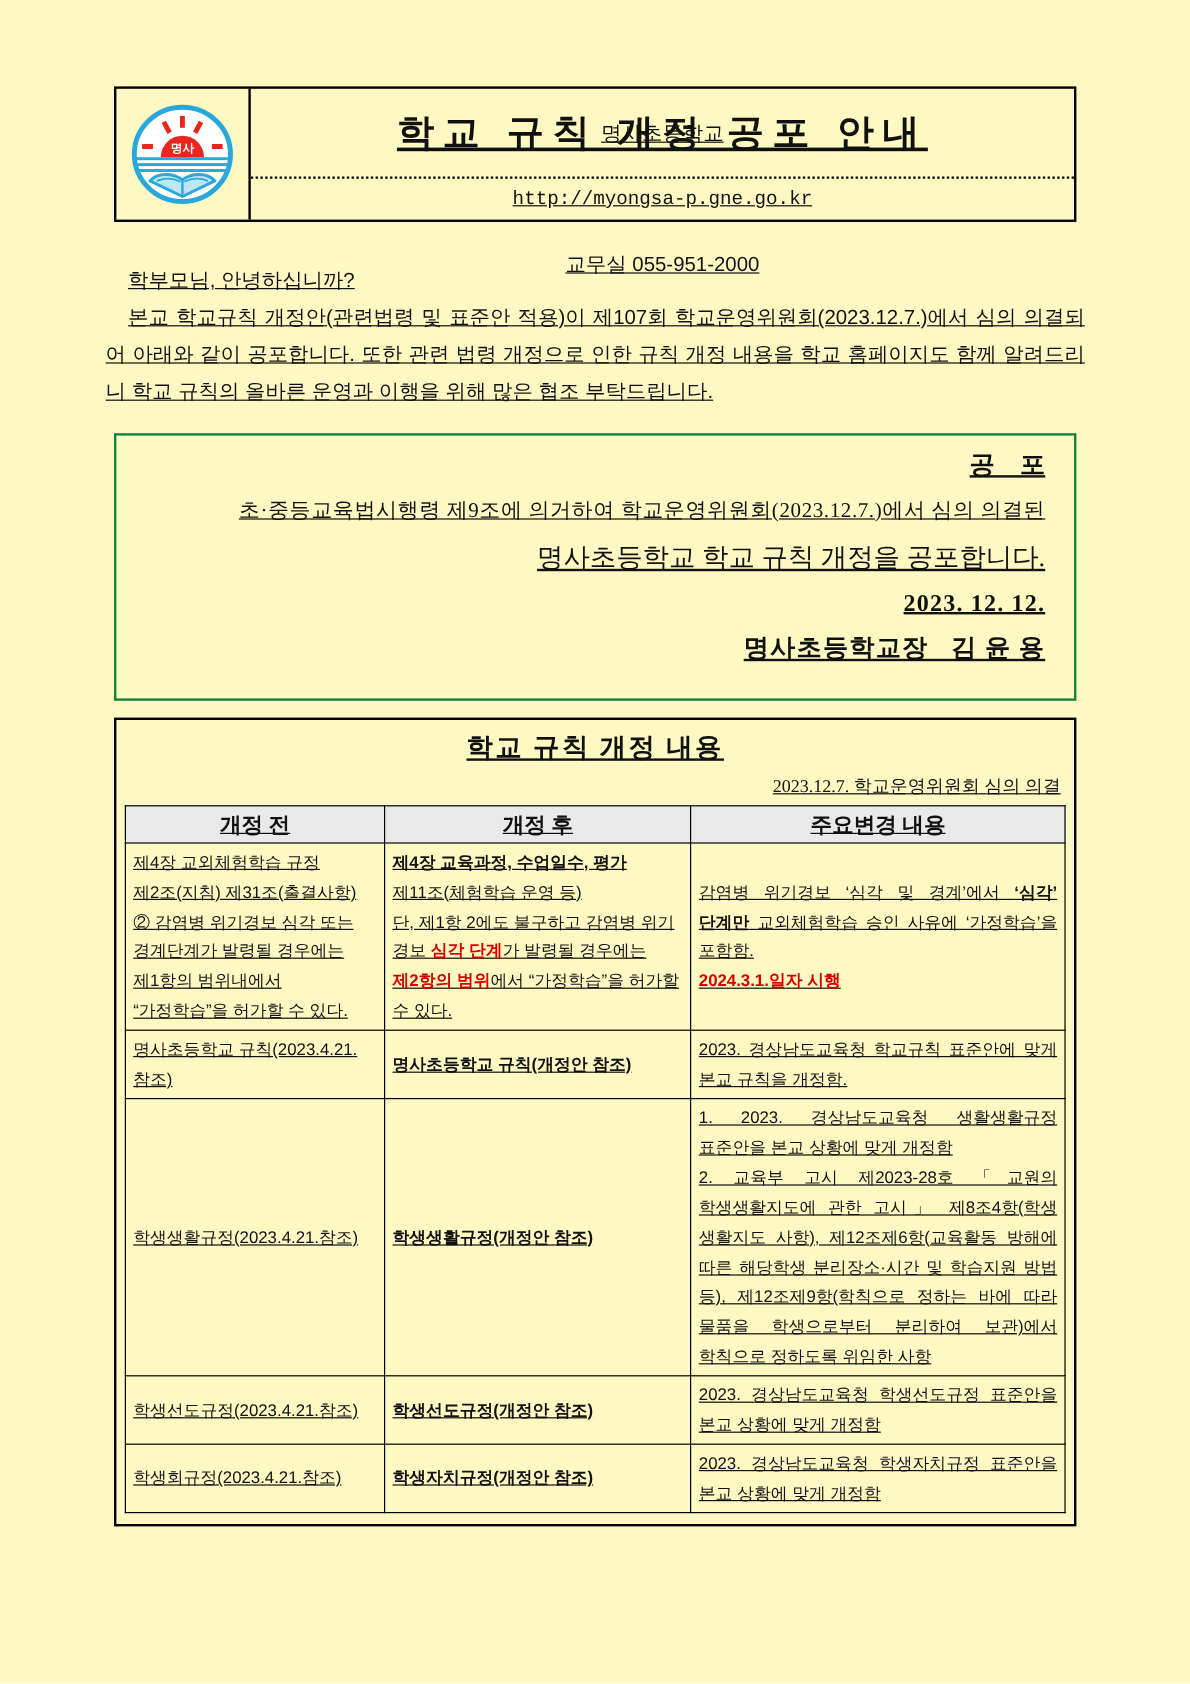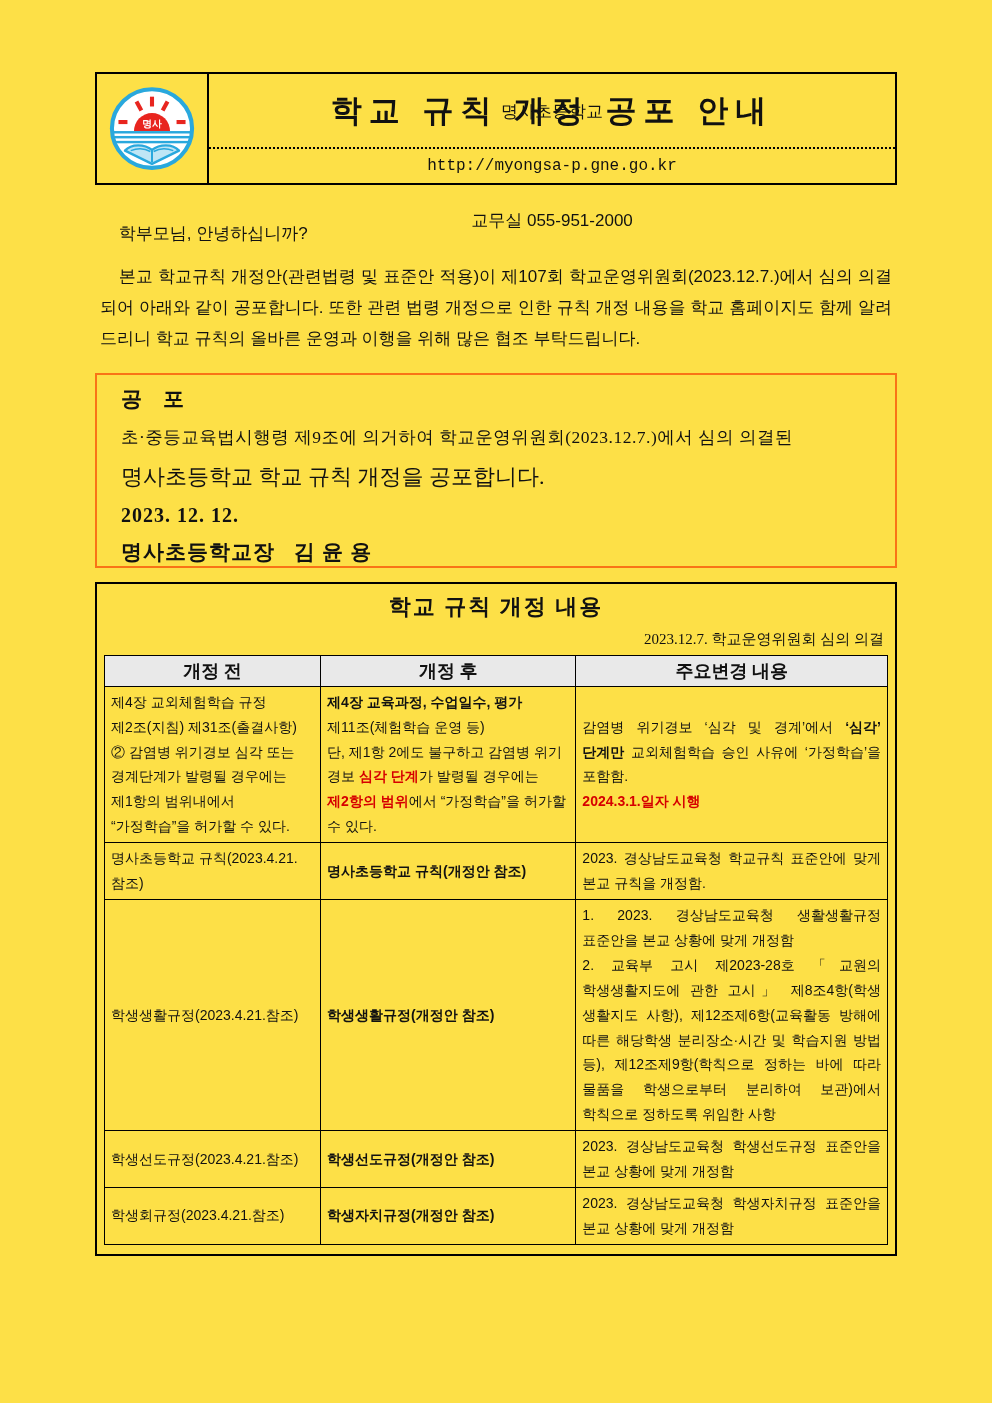--- a/index.html
+++ b/index.html
@@ -1,22 +1,23 @@
 <!DOCTYPE html>
 <html><head>
 <meta charset="utf-8">
 <style>
   html,body{margin:0;padding:0;background:#fff;}
   .page{
     position:relative;
     width:992px;height:1403px;
-    background:#fde047;
+    background:#fef9c3;
     font-family:"Liberation Sans",sans-serif;
     color:#111;
     overflow:hidden;
+    text-decoration:underline;
   }
   .serif{font-family:"Liberation Serif","DejaVu Serif",serif;}
   .bold{font-weight:bold;}
   .red{color:#d60000;}
   .pre{white-space:pre;}
 
   
   .header-box{
     margin:72px 95px 0 95px;
     height:109px;
@@ -39,28 +40,28 @@
     display:flex;align-items:center;justify-content:center;
     gap:34px;font-size:17px;flex-direction:column;
   }
   .header-contact .url{font-family:"Liberation Mono","DejaVu Sans Mono",monospace;font-size:16px;}
 
   
   .intro{
     margin:34px 88px 0 88px;
     font-size:17px;line-height:1.82;text-align:justify;
   }
-  .intro p{margin:12px;text-indent:1.1em;}
+  .intro p{margin:0;text-indent:1.1em;}
 
   
   .proc-box{
     margin:18px 95px 0 95px;
-    border:2px solid #f97316;
-    text-align:left;
-    padding:8px 24px 0 24px;
+    border:2px solid #15803d;
+    text-align:right;
+    padding:8px 24px 28px 24px;
   }
   .proc-title{font-size:21px;font-weight:bold;margin-top:2px;}
   .proc-line1{font-size:17.5px;margin-top:12px;letter-spacing:.5px;}
   .proc-line2{font-size:22px;margin-top:13px;}
   .proc-date{font-size:20px;font-weight:bold;margin-top:12px;letter-spacing:1px;}
   .proc-signer{font-size:21px;font-weight:bold;margin-top:11px;letter-spacing:1px;}
 
   
   .revision-box{
     margin:14px 95px 0 95px;

